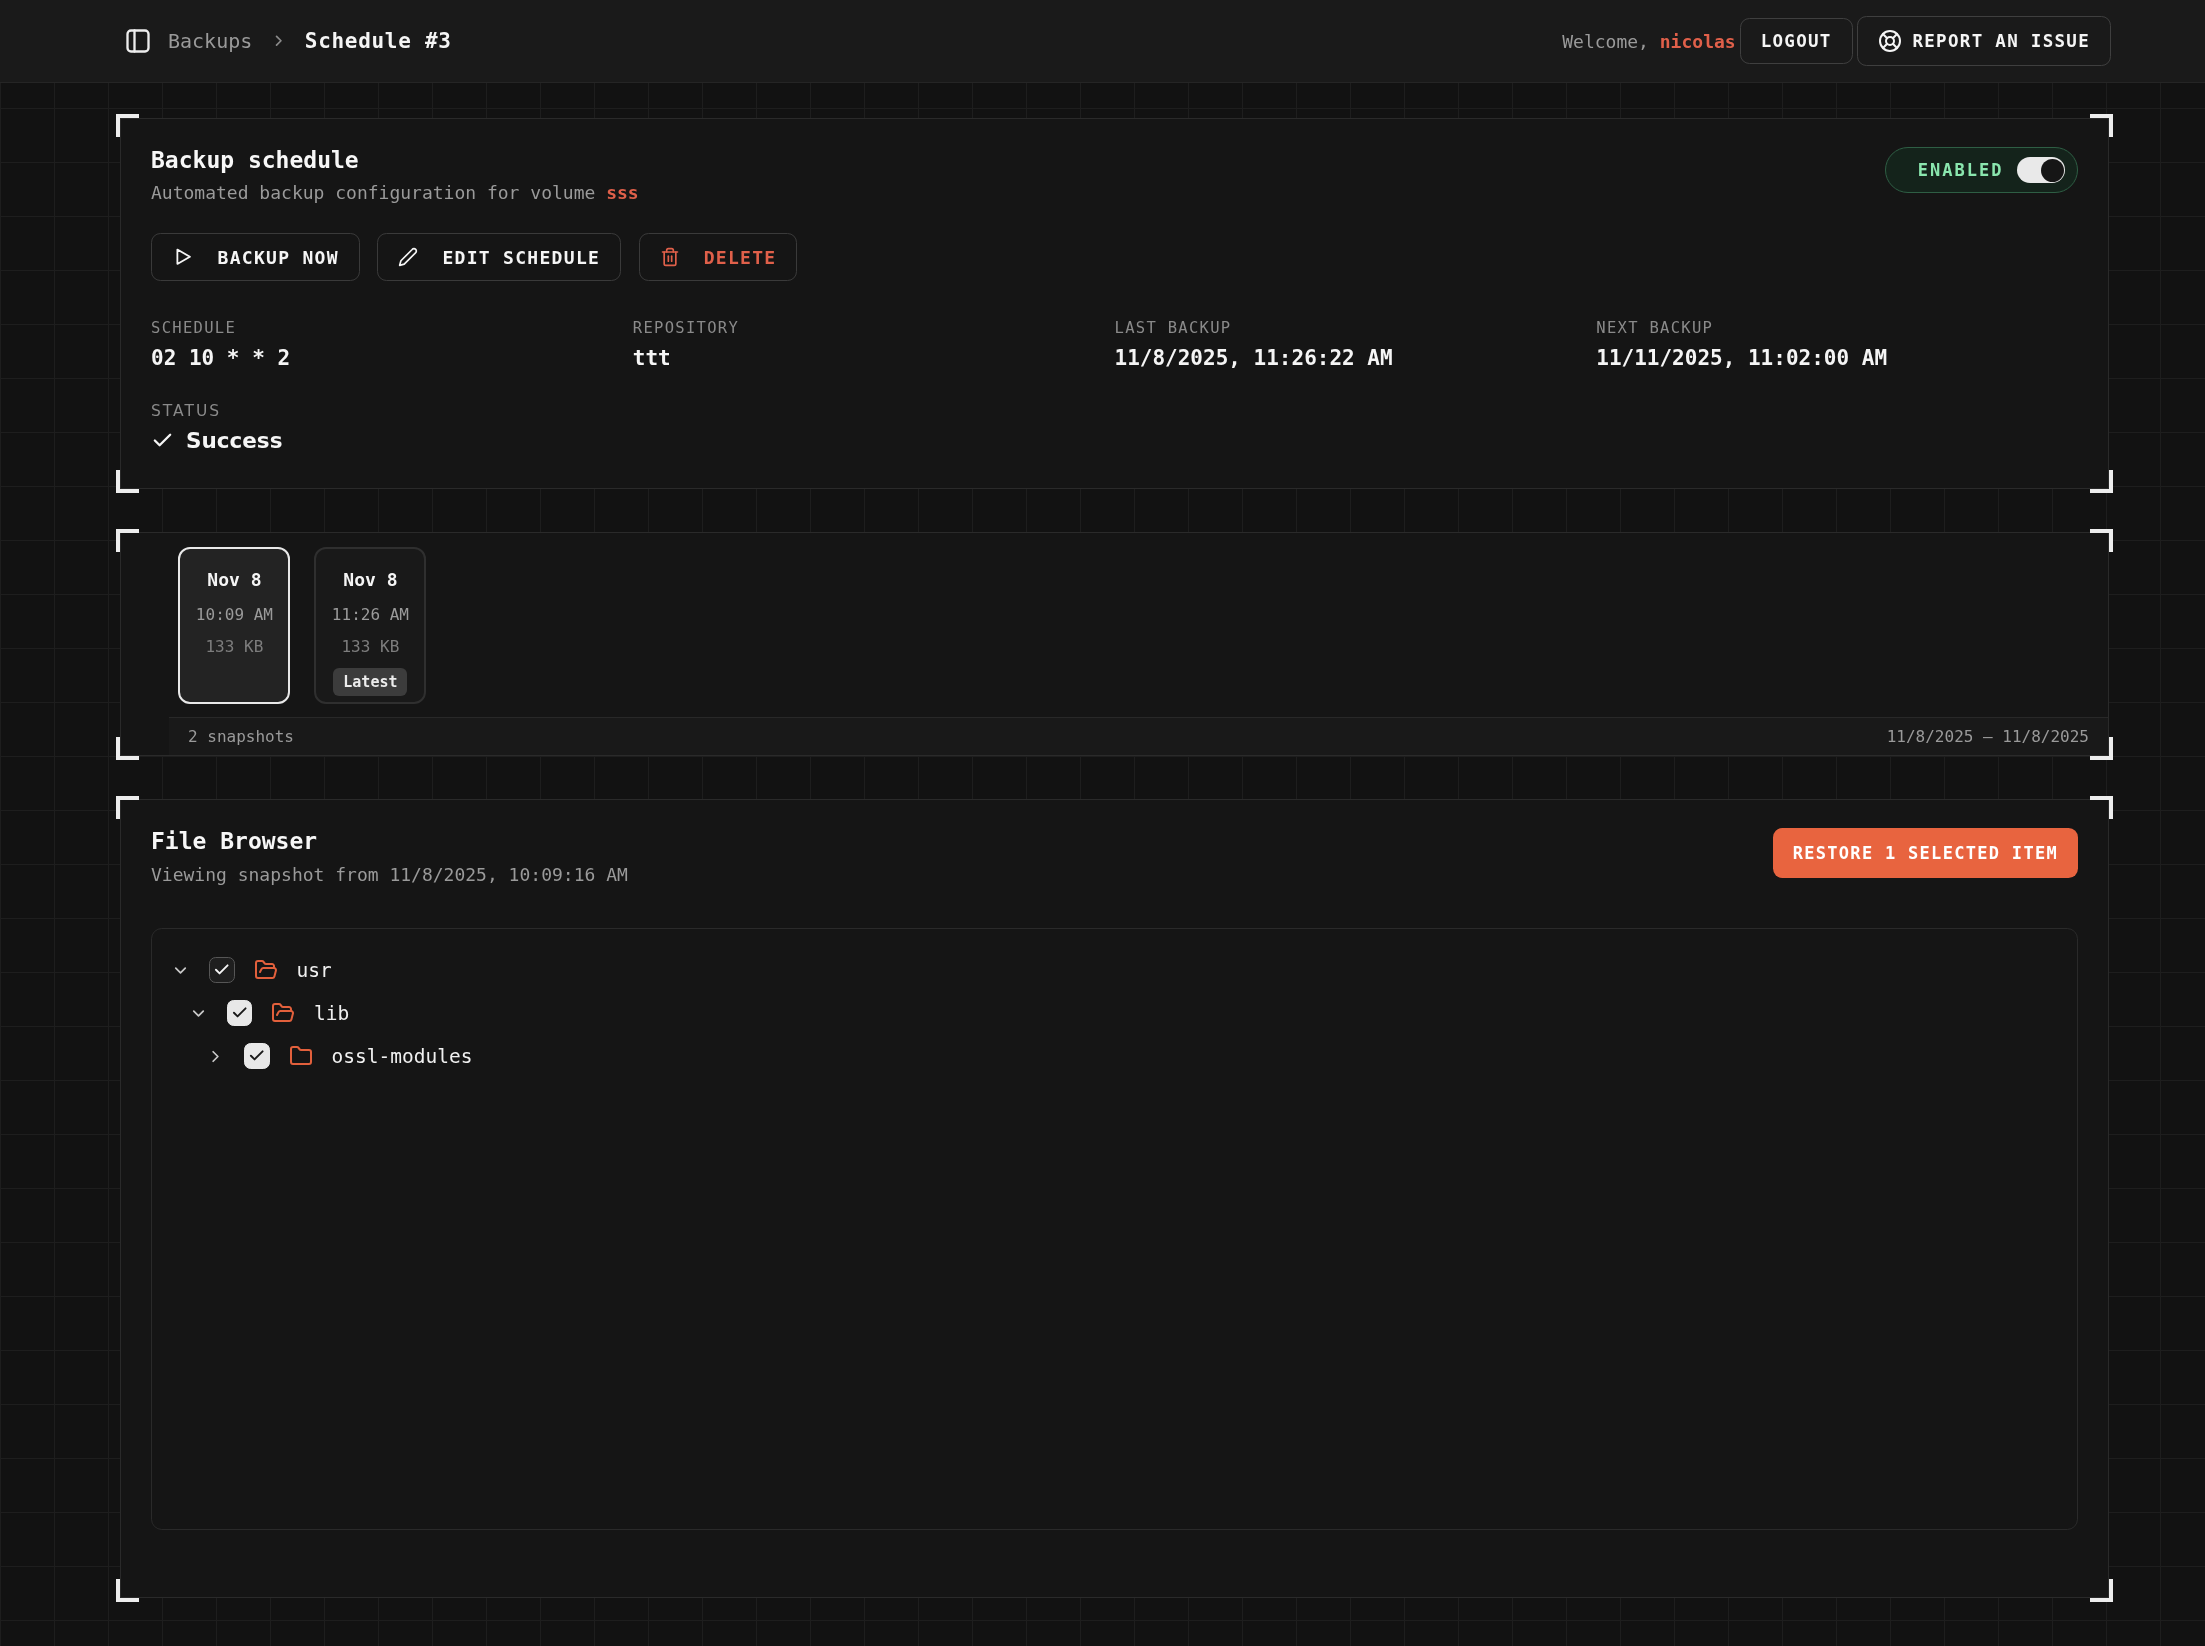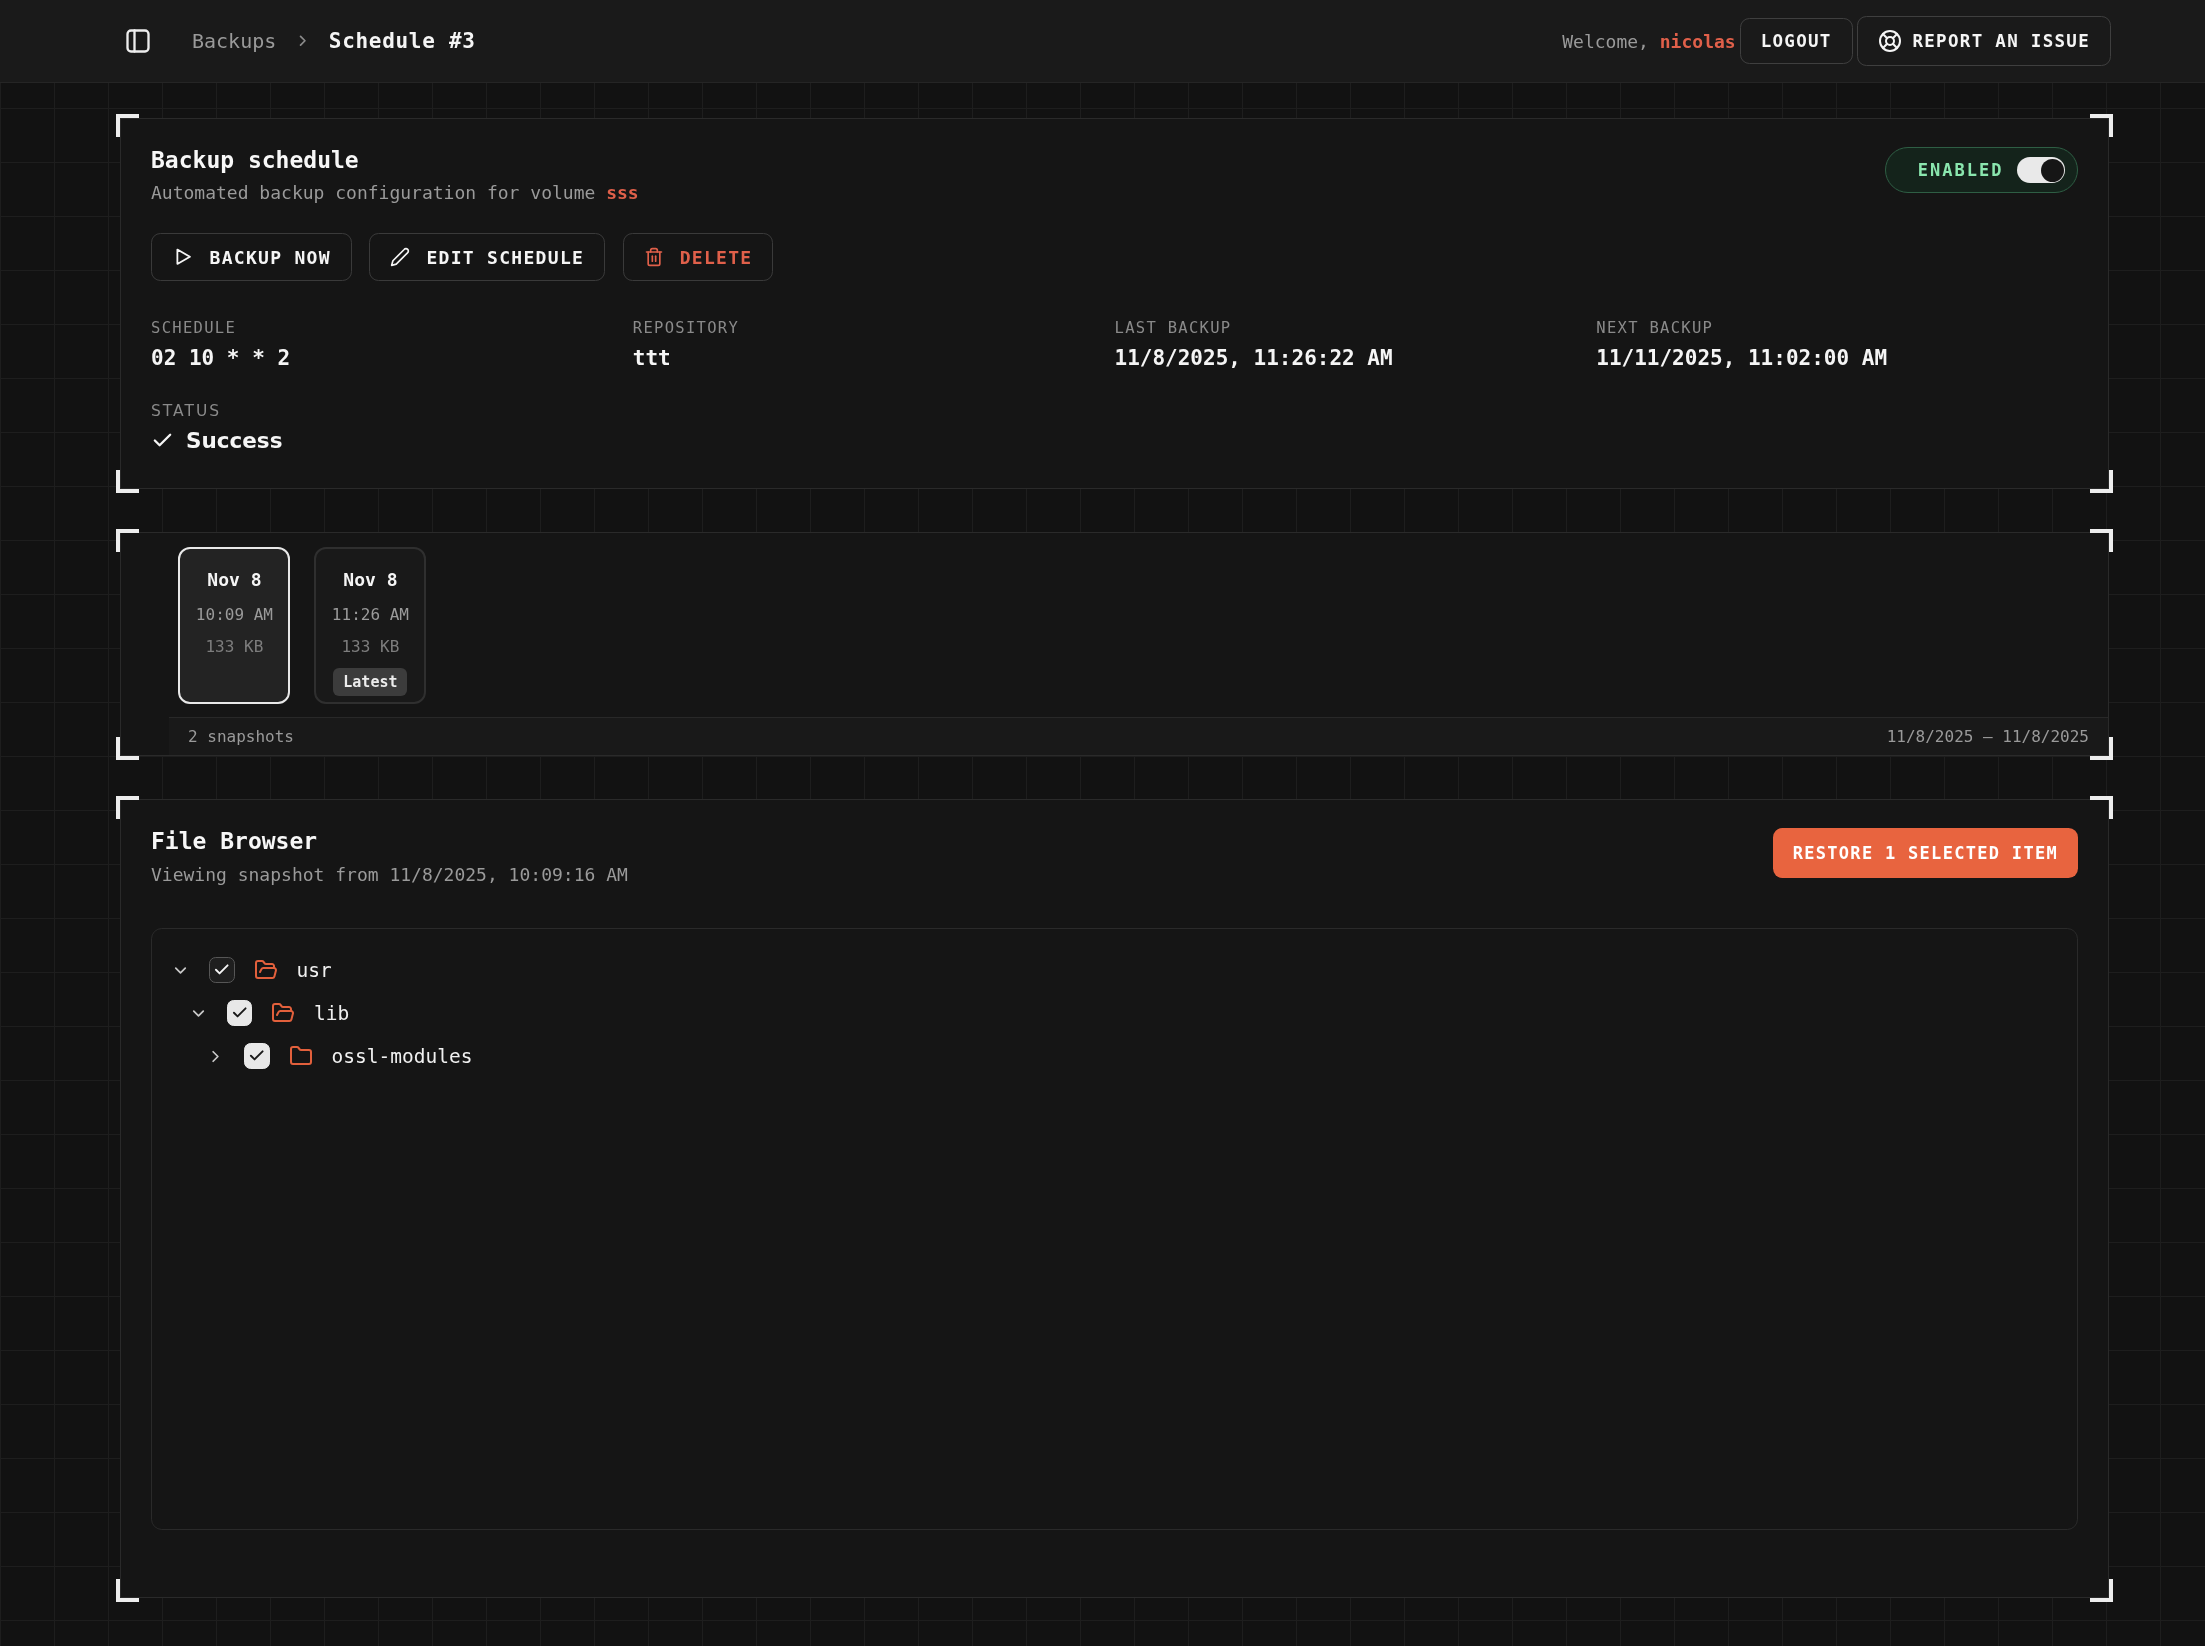--- a/index.html
+++ b/index.html
@@ -14,21 +14,21 @@
     color:#ededed;
   }
   .sans{ font-family:"DejaVu Sans","Liberation Sans",sans-serif; }
 
   
   .topbar{
     height:83px; background:#1a1a1a; border-bottom:1.3px solid #252525;
     display:flex; align-items:center; justify-content:space-between;
     padding:0 94px 0 124px; position:relative; z-index:5;
   }
-  .tb-left{ display:flex; align-items:center; gap:40px; }
+  .tb-left{ display:flex; align-items:center; gap:16px; }
   .icon-btn{ background:none; border:none; cursor:pointer; display:flex; align-items:center; color:#ededed; }
   .crumb-muted{ font-size:20px; color:#9a9a9a; }
   .crumb-current{ font-size:21px; font-weight:bold; color:#f5f5f5; letter-spacing:0.7px; }
   .tb-right{ display:flex; align-items:center; gap:4px; }
   .welcome{ font-size:18px; color:#9a9a9a; }
   .welcome b{ color:#e0604a; font-weight:bold; }
   .tb-btn{
     display:flex; align-items:center; gap:10.8px;
     background:transparent; border:1.3px solid #3f3f3f; border-radius:9.4px;
     color:#f5f5f5; font-family:inherit; font-weight:bold; font-size:17.5px;
@@ -60,21 +60,21 @@
   }
   .enabled-label{ font-size:17px; font-weight:bold; letter-spacing:2px; color:#8ae6ae;margin-left:13px; }
   .switch{ position:relative; width:48px; height:25.6px; background:#e9e9e9; border-radius:672px; }
   .switch .knob{
     position:absolute; top:1.3px; right:1.3px; width:23px; height:23px;
     border-radius:50%; background:#161616;
   }
 
   .btn-row{ display:flex; gap:17.5px; margin-top:30px; }
   .act-btn{
-    display:flex; align-items:center; gap:16px;
+    display:flex; align-items:center; gap:24px;
     background:transparent; border:1.3px solid #3a3a3a; border-radius:9.4px;
     color:#f5f5f5; font-family:inherit; font-weight:bold; font-size:18px;
     letter-spacing:1.3px; padding:12px 20px; cursor:pointer;
   }
   .act-btn.danger{ color:#e0604a; }
 
   .fields{ display:grid; grid-template-columns:repeat(4,1fr); margin-top:38px; }
   .f-label{ font-size:15.5px; color:#8a8a8a; letter-spacing:1.3px; }
   .f-value{ margin-top:9.4px; font-size:21px; font-weight:bold; color:#f5f5f5; }
   .status-row{ margin-top:32px; }

